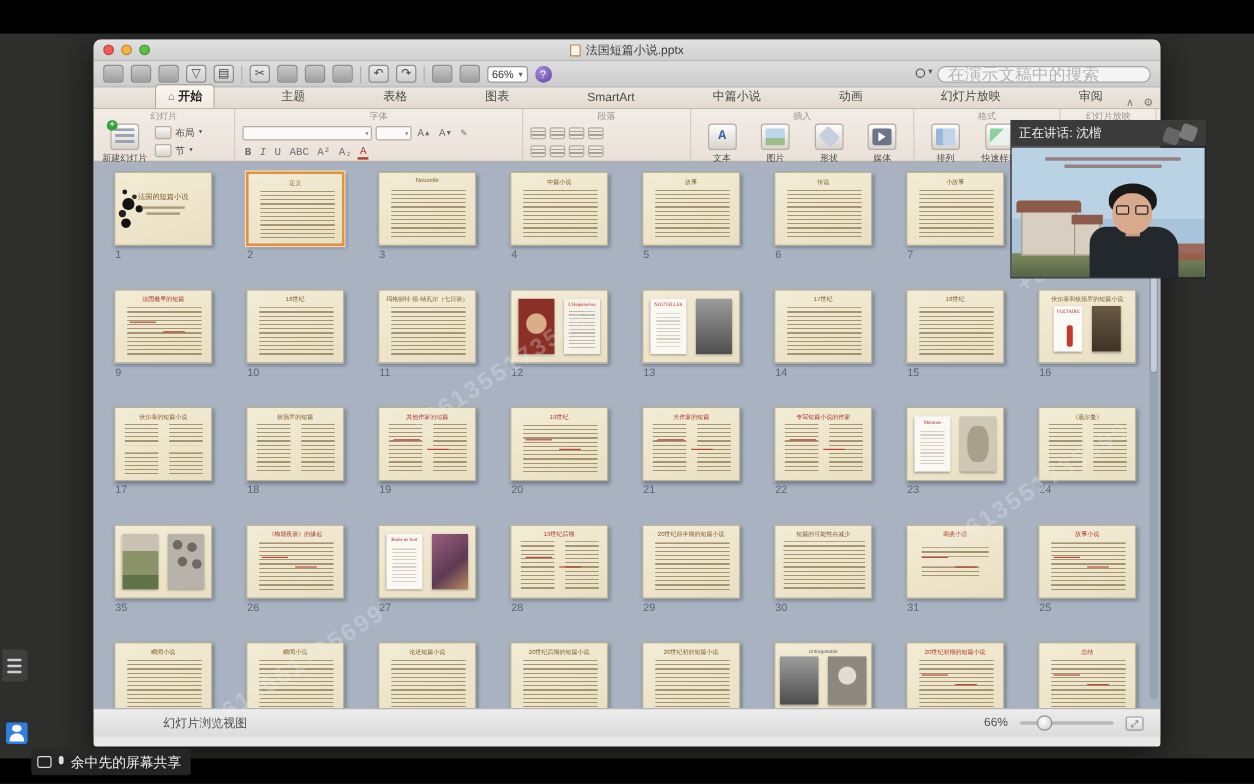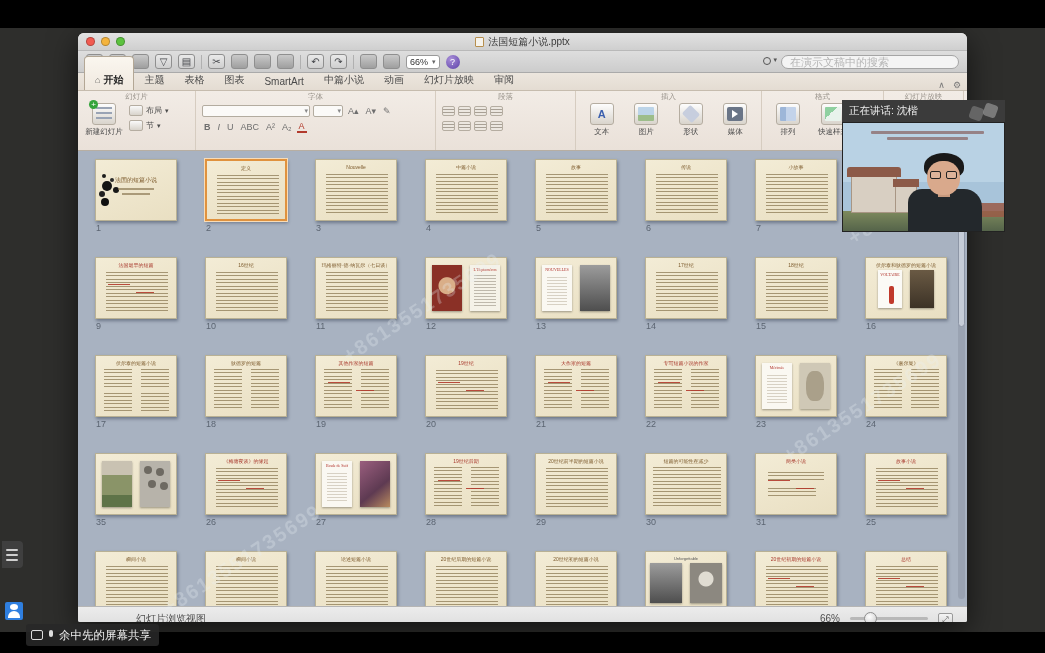--- a/index.html
+++ b/index.html
@@ -33,33 +33,33 @@
     color:#333; padding:0 3px; display:flex; align-items:center; gap:4px; }
   #zoom-combo .dd { font-size:7px; color:#666; }
   #help-btn { width:14px; height:14px; border-radius:50%; background:radial-gradient(circle at 35% 30%,#a98fd8,#5b3fa8);
     color:#fff; font-size:9px; text-align:center; line-height:14px; }
   #search-wrap { margin-left:auto; display:flex; align-items:center; gap:4px; }
   #search-mag { width:16px; height:13px; position:relative; }
   #search-mag::before { content:""; position:absolute; left:2px; top:2px; width:6px; height:6px;
     border:1.5px solid #555; border-radius:50%; }
   #search-mag::after { content:"▾"; position:absolute; right:0; top:1px; font-size:7px; color:#555; }
   #search-input { width:178px; height:14px; border:1px solid #a5a5a5; border-radius:8px; background:#f4f4f4;
-    font-size:11px; padding:0 8px; color:#333; }
+    font-size:14px; padding:0 8px; color:#333; }
   #search-input::placeholder { color:#b5b5b5; }
 
   #tabrow { height:18px; background:linear-gradient(#ece6de,#e4dcd2); display:flex; align-items:flex-end;
     padding:0 6px; border-bottom:1px solid #c6bcae; }
-  .tab { font-size:10px; color:#4a4a4a; padding:16px 10px 3px; border-radius:4px 4px 0 0; white-space:nowrap; }
+  .tab { font-size:10px; color:#4a4a4a; padding:2px 10px 3px; border-radius:4px 4px 0 0; white-space:nowrap;margin-left:45px; }
   .tab.active { background:linear-gradient(#faf6ef,#f0e9df); border:1px solid #b3a795; border-bottom:none;
     color:#222; font-weight:bold; }
   .tab .home-ico { font-size:9px; margin-right:3px; color:#555; }
   #tabrow-right { margin-left:auto; display:flex; gap:8px; align-items:center; font-size:9px; color:#7a7a7a; }
 
-  #ribbon { height:60px; background:linear-gradient(#f2ece6,#eae1d9); border-bottom:1px solid #b7aea2;
-    display:flex; }
+  #ribbon { height:44px; background:linear-gradient(#f2ece6,#eae1d9); border-bottom:1px solid #b7aea2;
+    display:flex;font-family:Liberation Mono, monospace; }
   .rgroup { position:relative; border-right:1px solid #d6ccc0; padding-top:11px; height:100%; }
   .rgroup .glabel { position:absolute; top:1px; left:0; right:0; text-align:center; font-size:7.5px; color:#9a948c; }
   .gbody { display:flex; align-items:flex-start; gap:5px; padding:1px 6px; }
   .bigbtn { display:flex; flex-direction:column; align-items:center; width:40px; }
   .bigbtn .bico { width:24px; height:22px; border-radius:3px; background:linear-gradient(#fdfdfd,#d9d4cc);
     border:1px solid #b5ada1; position:relative; }
   .bigbtn .bcap { font-size:7.5px; color:#4c4c4c; margin-top:2px; white-space:nowrap; }
   .smallrow { display:flex; align-items:center; gap:3px; font-size:8px; color:#4c4c4c; }
   .sico { width:14px; height:11px; border-radius:2px; background:linear-gradient(#fafafa,#d8d3cb); border:1px solid #b5ada1; }
   .ddbox { height:12px; background:#fbfaf8; border:1px solid #b3aca0; border-radius:2px; position:relative; }

